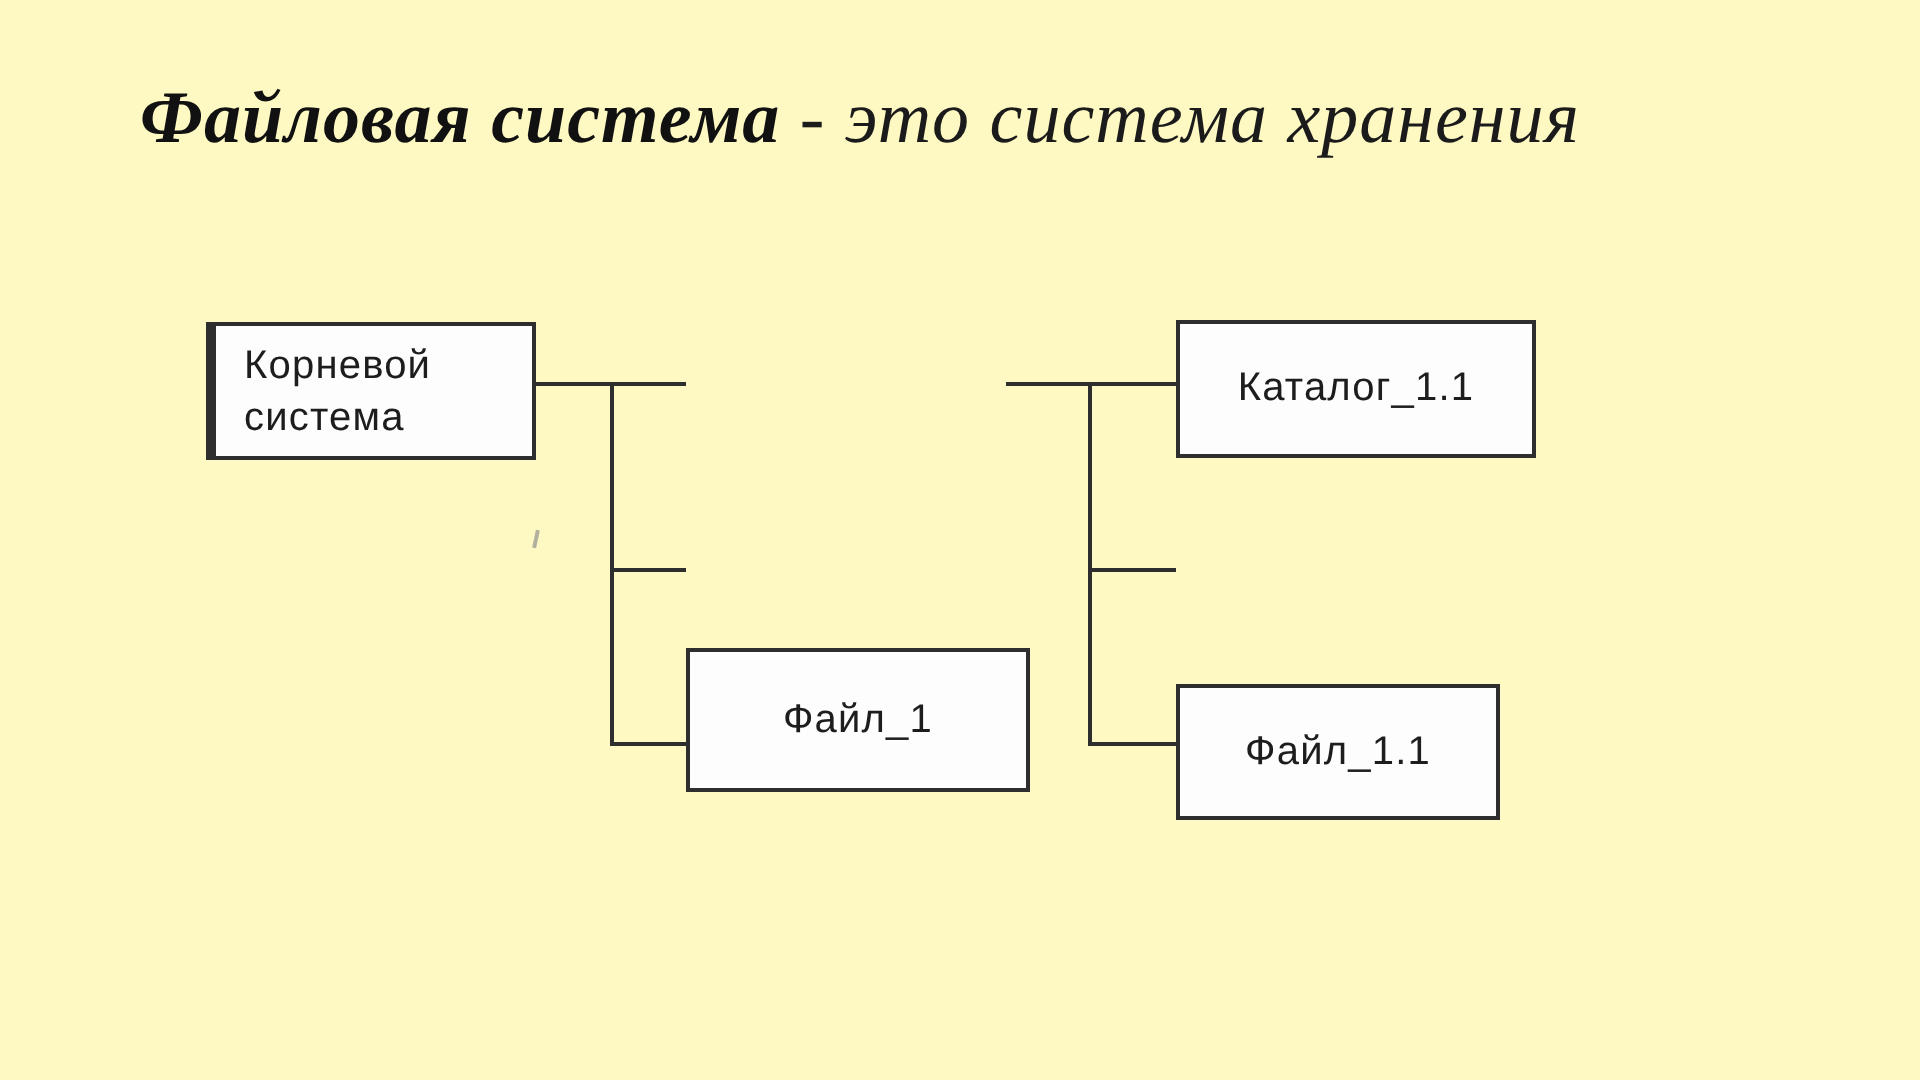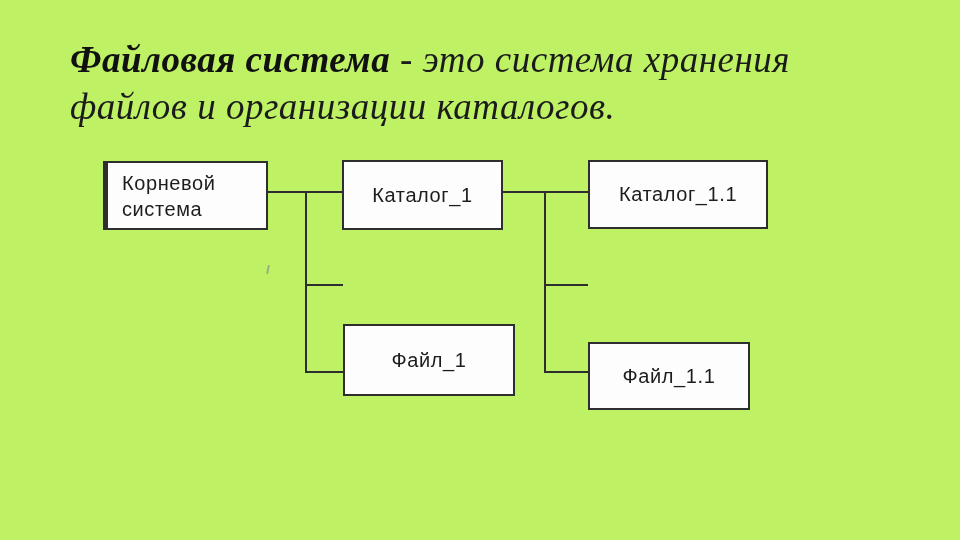--- a/index.html
+++ b/index.html
@@ -4,21 +4,21 @@
 <style>
   html, body {
     margin: 0;
     padding: 0;
     background: #ffffff;
   }
   .slide {
     position: relative;
     width: 960px;
     height: 540px;
-    background: #bef264;
+    background: #fef9c3;
     overflow: hidden;
     font-family: "Liberation Sans", sans-serif;
   }
 
   
   .title {
     position: absolute;
     left: 70px;
     top: 36px;
     margin: 0;
@@ -98,29 +98,28 @@
     background: #8a8a8a;
     transform: rotate(12deg);
     opacity: 0.65;
   }
 </style>
 </head>
 <body>
 
 <div class="slide">
 
-  <h1 class="title"><span class="t-bold">Файловая система</span><span> - это система хранения</span><span class="t-line2">файлов и организации каталогов.</span></h1>
+  <h1 class="title"><span class="t-bold">Файловая система</span><span> - это система хранения</span></h1>
 
   <div class="diagram">
 
     <div class="node root">
       <span>Корневой</span>
       <span>система</span>
     </div>
-    <div class="node k1">Каталог_1</div>
     <div class="node f1">Файл_1</div>
     <div class="node k11">Каталог_1.1</div>
     <div class="node f11">Файл_1.1</div>
 
     <div class="line l-root-h"></div>
     <div class="line l-v1"></div>
     <div class="line l-k2-h"></div>
     <div class="line l-f1-h"></div>
 
     <div class="line l-k1-h"></div>

